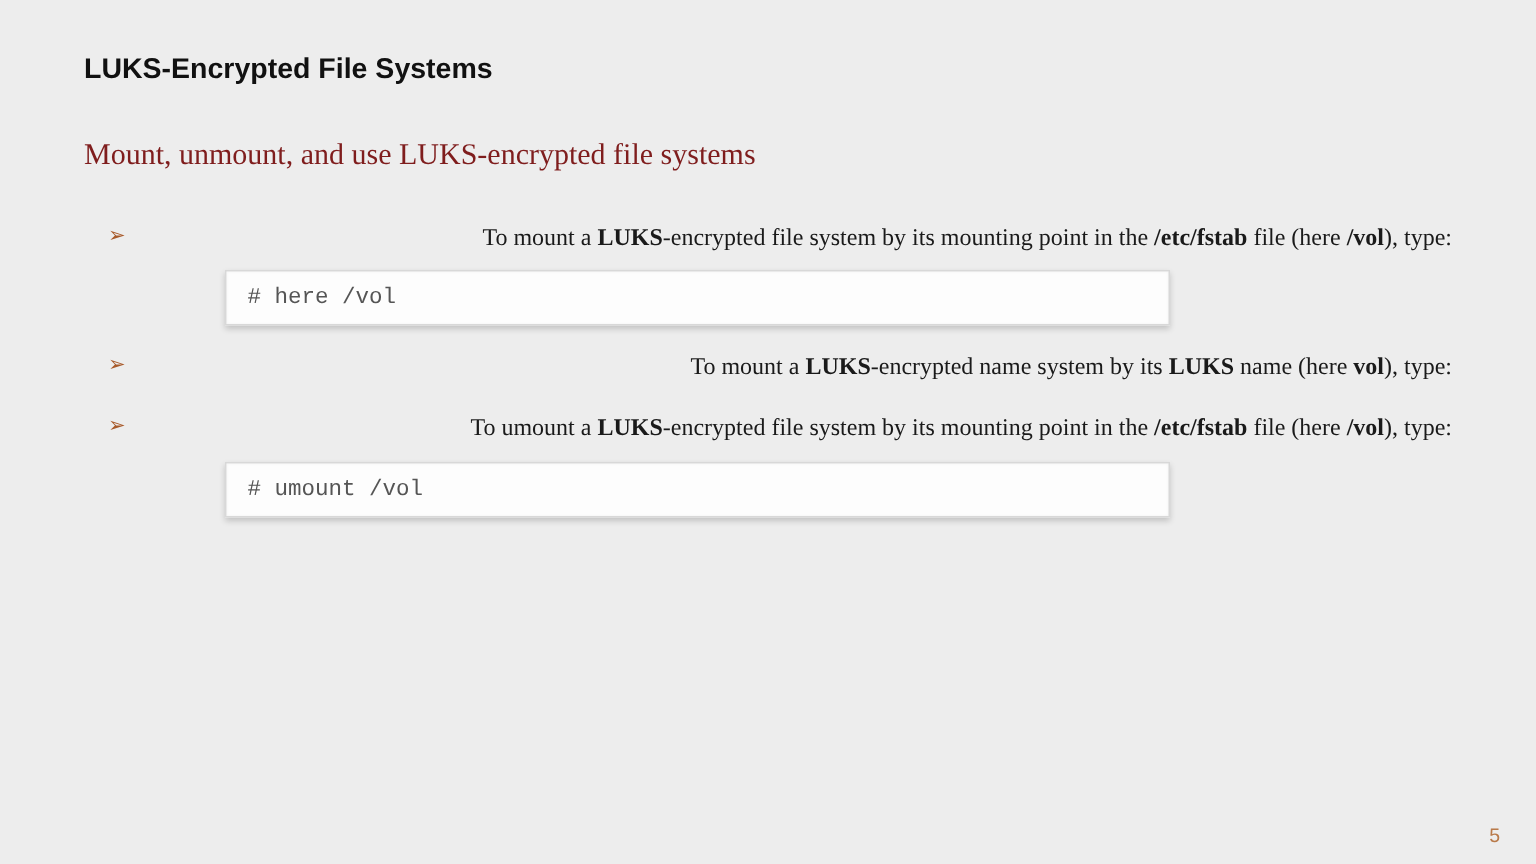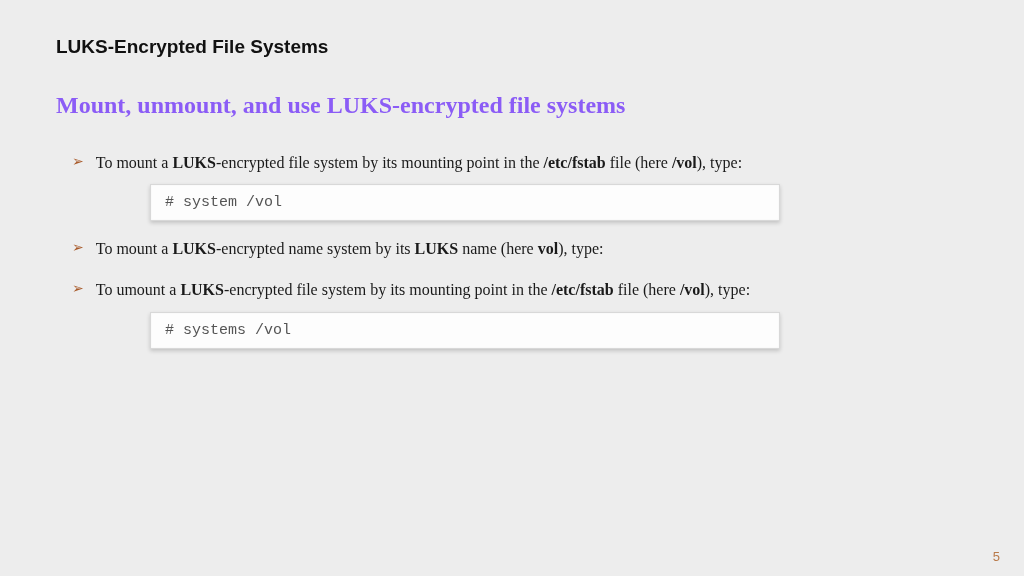--- a/index.html
+++ b/index.html
@@ -13,23 +13,23 @@
     padding: 36px 56px 0 56px;
   }
   .page-title {
     font-family: Arial, Helvetica, sans-serif;
     font-size: 19px;
     font-weight: bold;
     color: #111;
     margin-bottom: 34px;
   }
   .section-title {
-    font-size: 24px;
-    font-weight: bold;
-    color: #8b5cf6;
+    font-size: 20px;
+    font-weight: normal;
+    color: #7f1d1d;
     margin-bottom: 26px;
   }
   .bullet-list {
     list-style: none;
     padding-left: 16px;
   }
   .bullet-item {
     margin-bottom: 6px;
   }
   .bullet-row {
@@ -41,20 +41,21 @@
   .bullet-icon {
     color: #a85a2a;
     font-size: 14px;
     margin-right: 12px;
     flex-shrink: 0;
     position: relative;
     top: 2px;
   }
   .bullet-text {
     flex: 1;
+    text-align: right;
   }
   .bullet-text b { font-weight: bold; }
   .code-box {
     margin: 4px 0 10px 78px;
     width: 630px;
     background: #fdfdfd;
     border: 1px solid #d8d8d8;
     box-shadow: 0 2px 4px rgba(0,0,0,0.18), inset 0 0 2px rgba(0,0,0,0.05);
     padding: 9px 14px;
     font-family: 'Courier New', Courier, monospace;
@@ -79,37 +80,37 @@
 
 <ul class="bullet-list">
 
   <li class="bullet-item">
     <div class="bullet-row">
       <span class="bullet-icon">➢</span>
       <span class="bullet-text">
         <span>To mount a </span><b>LUKS</b><span>-encrypted file system by its mounting point in the </span><b>/etc/fstab</b><span> file (here </span><b>/vol</b><span>), type:</span>
       </span>
     </div>
-    <div class="code-box"># system /vol</div>
+    <div class="code-box"># here /vol</div>
   </li>
 
   <li class="bullet-item">
     <div class="bullet-row">
       <span class="bullet-icon">➢</span>
       <span class="bullet-text">
         <span>To mount a </span><b>LUKS</b><span>-encrypted name system by its </span><b>LUKS</b><span> name (here </span><b>vol</b><span>), type:</span>
       </span>
     </div>
   </li>
 
   <li class="bullet-item">
     <div class="bullet-row">
       <span class="bullet-icon">➢</span>
       <span class="bullet-text">
         <span>To umount a </span><b>LUKS</b><span>-encrypted file system by its mounting point in the </span><b>/etc/fstab</b><span> file (here </span><b>/vol</b><span>), type:</span>
       </span>
     </div>
-    <div class="code-box"># systems /vol</div>
+    <div class="code-box"># umount /vol</div>
   </li>
 
 </ul>
 
 <div class="page-number">5</div>
 
 </body></html>

